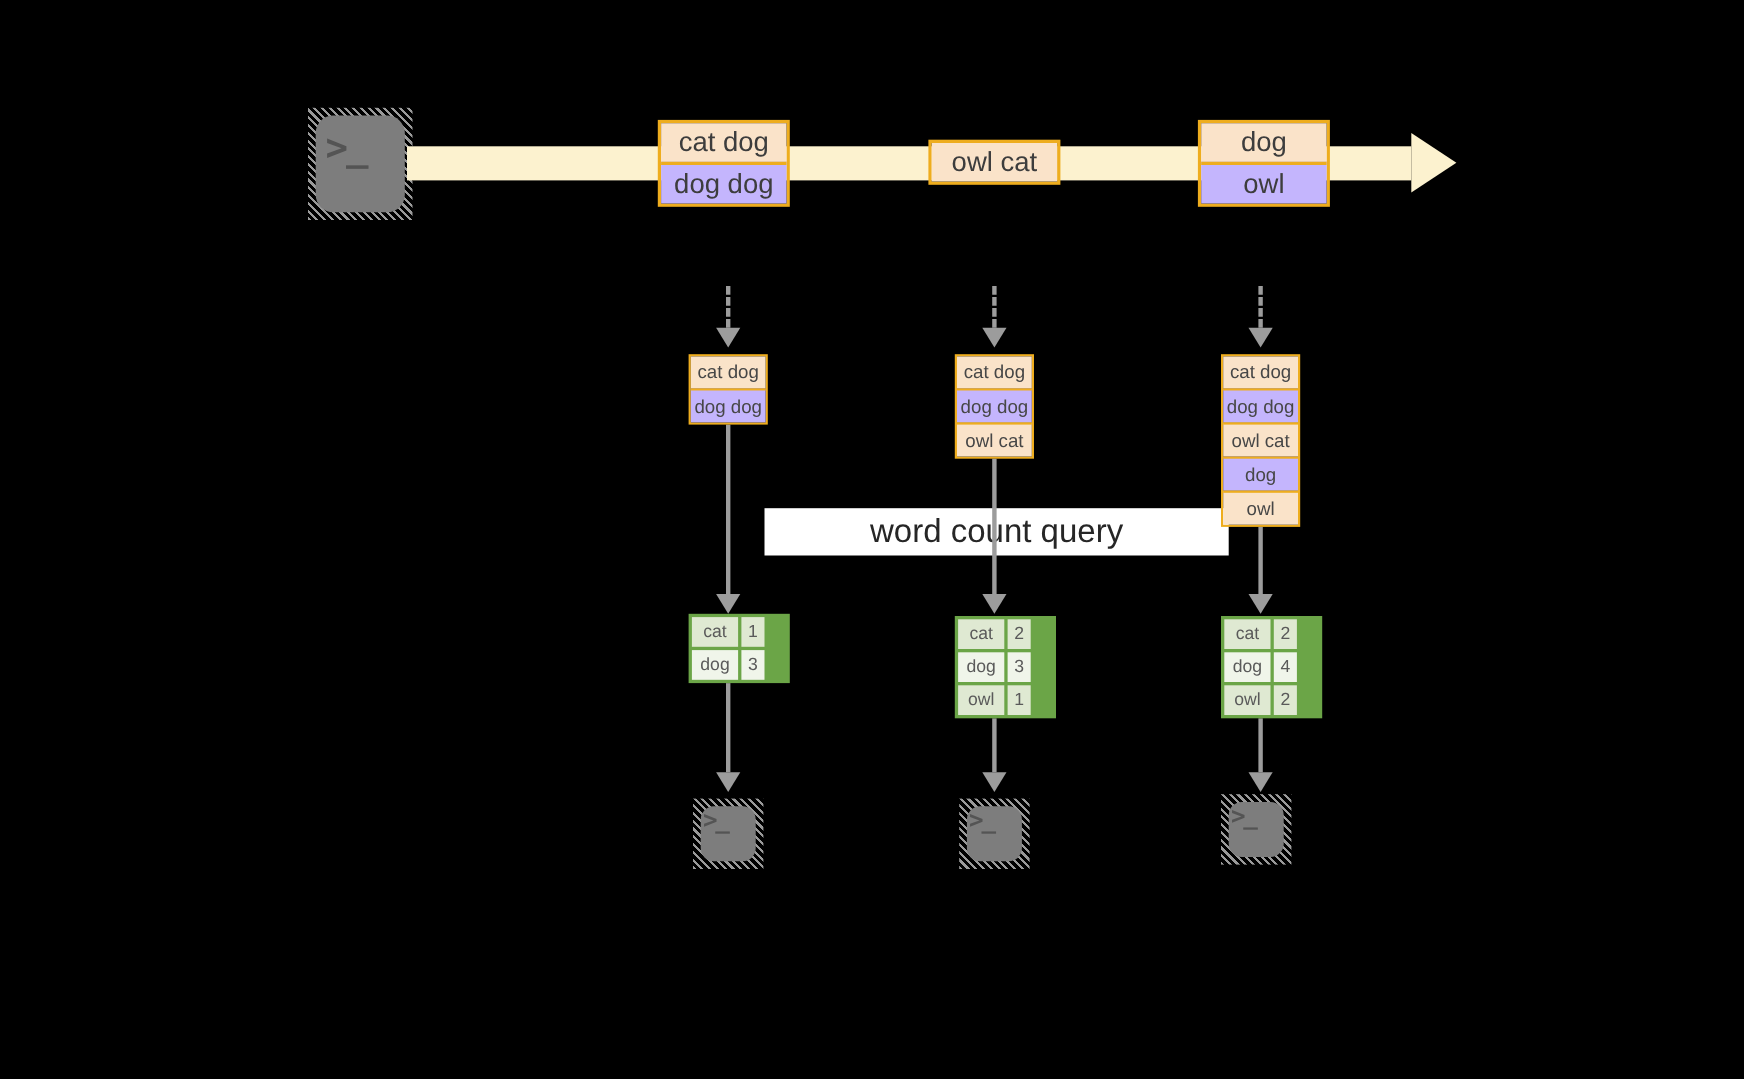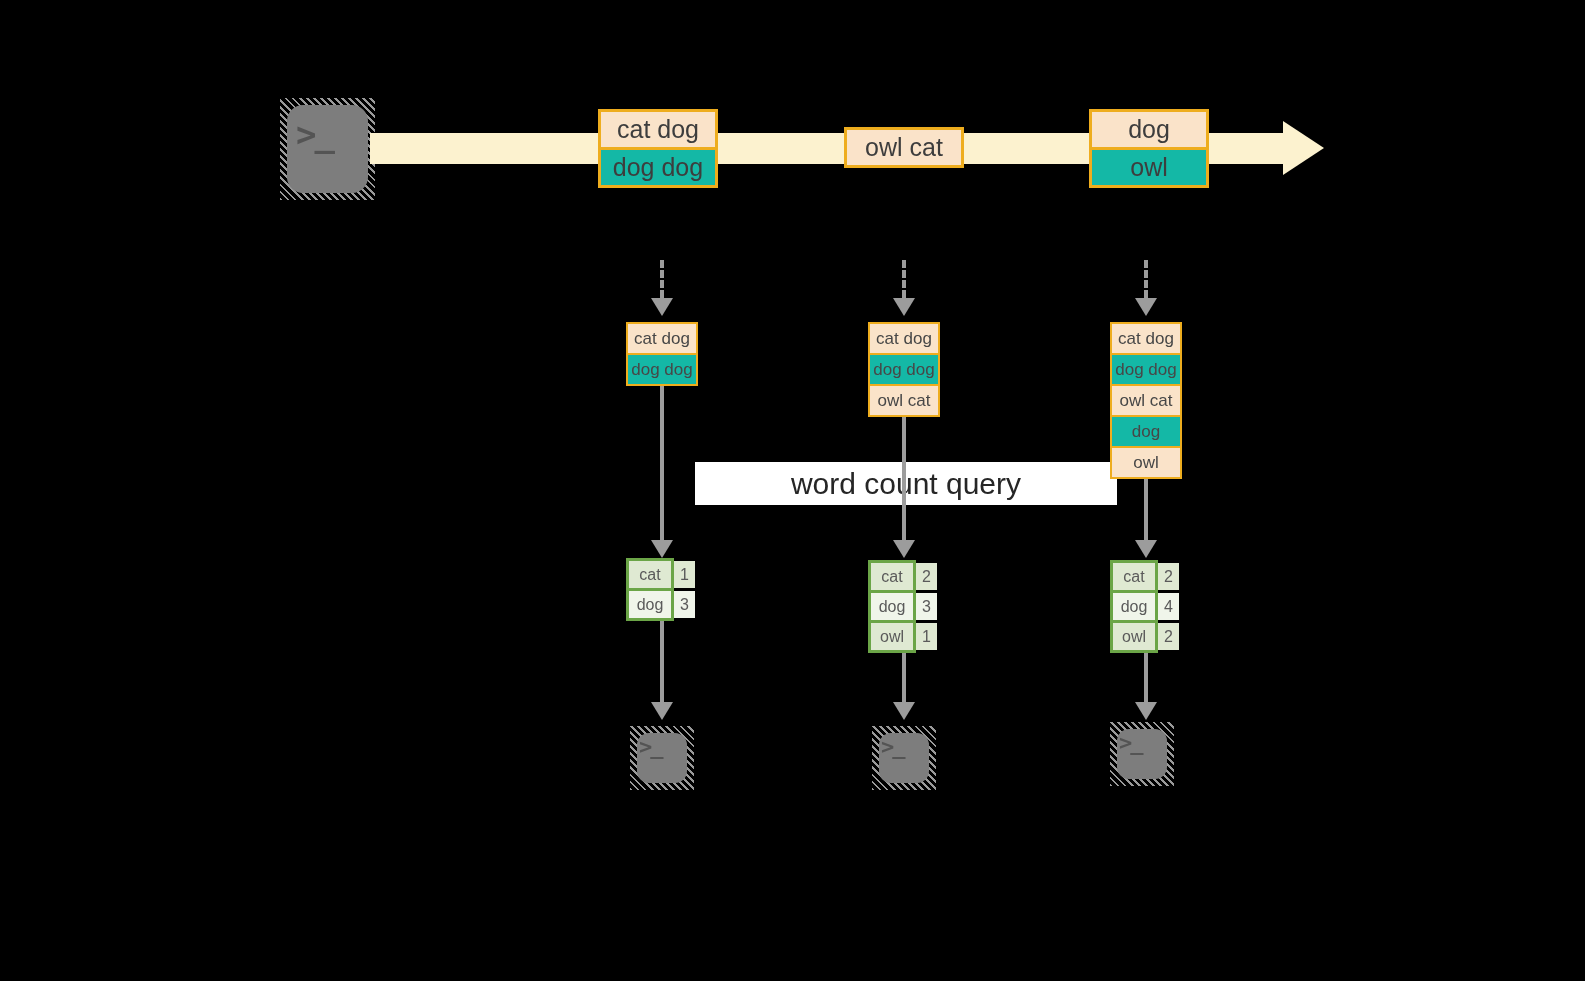--- a/index.html
+++ b/index.html
@@ -48,21 +48,21 @@
     border:2px solid #eead1e;display:flex;flex-direction:column;z-index:3;
     box-sizing:border-box;width:72px;
   }
   .stack .row{
     height:29px;display:flex;align-items:center;justify-content:center;
     font-size:17px;color:#474747;
   }
   .stack .row + .row{border-top:2px solid #eead1e;}
 
   .cell-a{background:#fae3c9;}
-  .cell-b{background:#14b8a6;}
+  .cell-b{background:#c4b5fd;}
 
   
   .dash-stem{width:0;border-left:4px dashed #9c9c9c;}
   .solid-stem{width:4px;background:#9c9c9c;z-index:2;}
   .head-down{
     width:0;height:0;z-index:2;
     border-left:11px solid rgba(0,0,0,0);
     border-right:11px solid rgba(0,0,0,0);
     border-top:18px solid #9c9c9c;
   }
@@ -70,21 +70,21 @@
   
   .query-label{
     background:#ffffff;color:#262626;z-index:1;
     display:flex;align-items:center;justify-content:center;
     font-size:30px;
   }
 
   
   .counts{
     background:#6ba547;padding:3px;display:grid;z-index:3;
-    grid-template-columns:42px 21px;gap:3px;box-sizing:border-box;width:48px;
+    grid-template-columns:42px 21px;gap:3px;box-sizing:border-box;width:92px;
   }
   .counts .cell{
     height:27px;display:flex;align-items:center;justify-content:center;
     font-size:16px;color:#5a5a5a;
   }
   .row-a{background:#dfe9d2;}
   .row-b{background:#f0f5ea;}
 </style>
 </head>
 <body>

